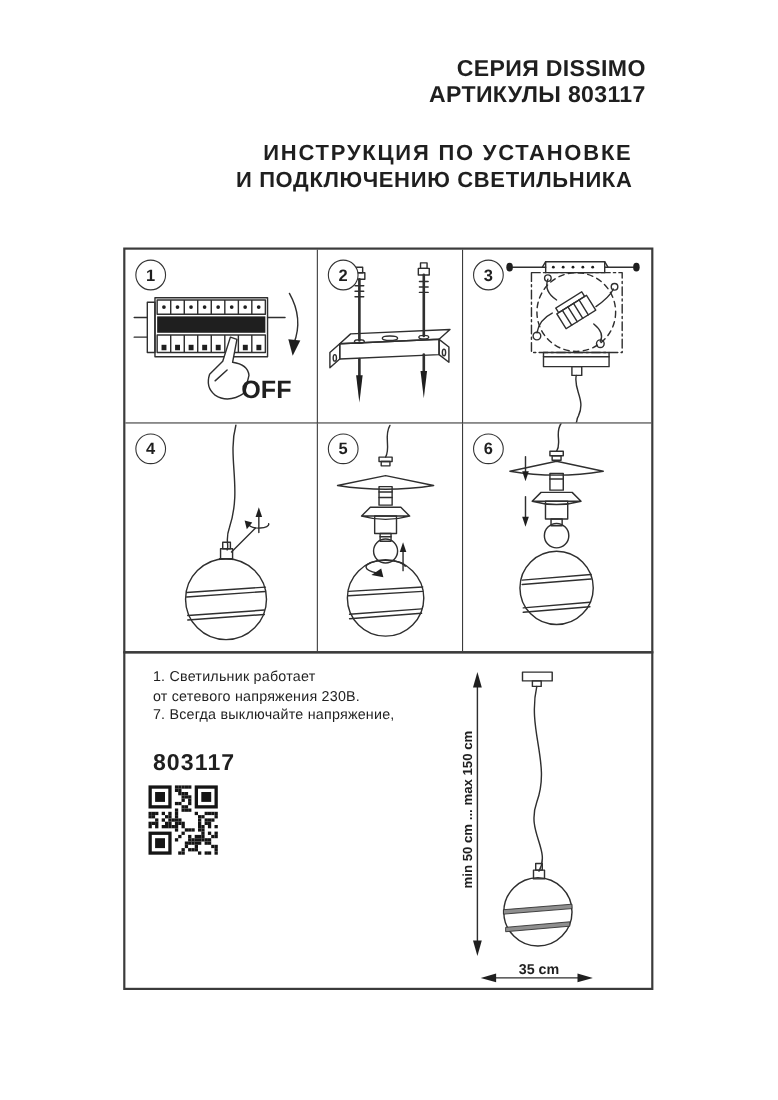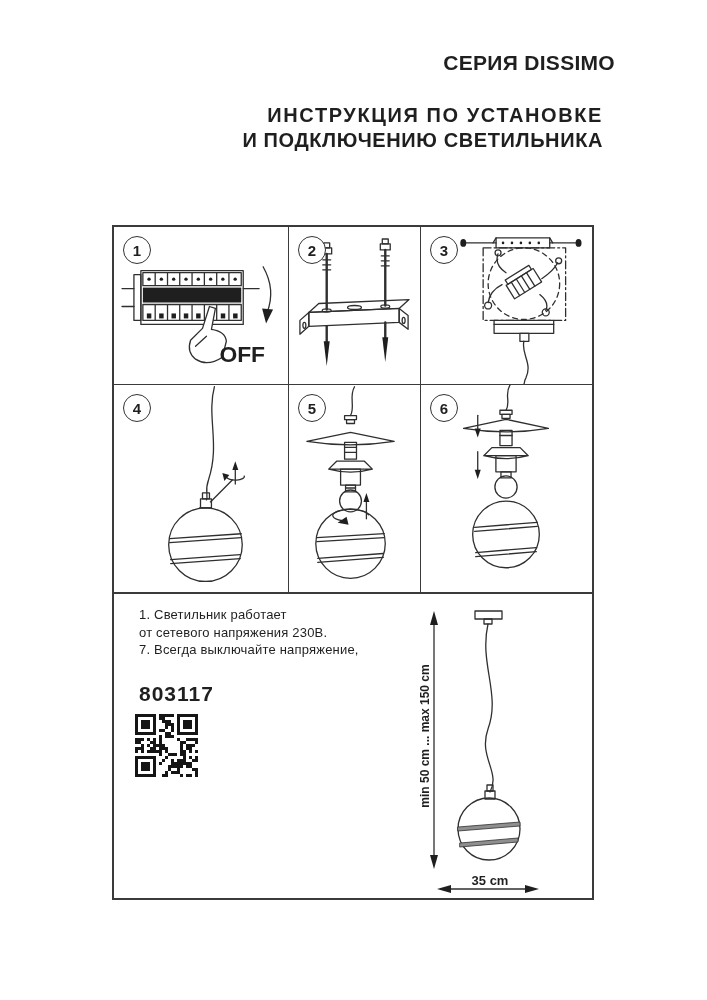--- a/index.html
+++ b/index.html
@@ -1,20 +1,20 @@
 <!DOCTYPE html>
 <html><head>
 <meta charset="utf-8">
 <style>
   html,body{margin:0;padding:0;background:#fff;}
   .page{position:relative;width:707px;height:1000px;background:#fff;overflow:hidden;
         font-family:"Liberation Sans",sans-serif;color:#1f1f1f;}
 
   
-  .doc-header{position:absolute;top:51px;right:92px;text-align:right;}
+  .doc-header{position:absolute;top:51px;right:120px;text-align:right;}
   .doc-header .series,.doc-header .articles{font-size:21px;font-weight:bold;line-height:24px;letter-spacing:.3px;}
   .doc-title{margin:28px 12px 0;font-size:20px;font-weight:bold;line-height:25px;}
   .doc-title .t1{display:block;letter-spacing:1.6px;}
   .doc-title .t2{display:block;letter-spacing:.6px;}
 
   
   .steps-grid{position:absolute;left:112px;top:225px;width:482px;height:369px;box-sizing:border-box;
               border:2px solid #3b3b3b;display:grid;grid-template-columns:175px 132px auto;grid-template-rows:158px auto;}
   .cell{position:relative;border-right:1.5px solid #3b3b3b;border-bottom:1.5px solid #3b3b3b;}
   .cell:nth-child(3n){border-right:none;}
@@ -46,20 +46,21 @@
                font-size:12px;font-weight:bold;white-space:nowrap;}
   .dim-h-label{position:absolute;left:376px;top:279px;transform:translateX(-50%);font-size:13px;font-weight:bold;white-space:nowrap;}
 </style>
 </head>
 <body>
 
 <div class="page">
 
   <header class="doc-header">
     <div class="series">СЕРИЯ DISSIMO</div>
+    <div class="articles">АРТИКУЛЫ 803117</div>
     <h1 class="doc-title">
       <span class="t1">ИНСТРУКЦИЯ ПО УСТАНОВКЕ</span>
       <span class="t2">И ПОДКЛЮЧЕНИЮ СВЕТИЛЬНИКА</span>
     </h1>
   </header>
 
   <section class="steps-grid">
 
     <div class="cell">
       <div class="badge">1</div>

